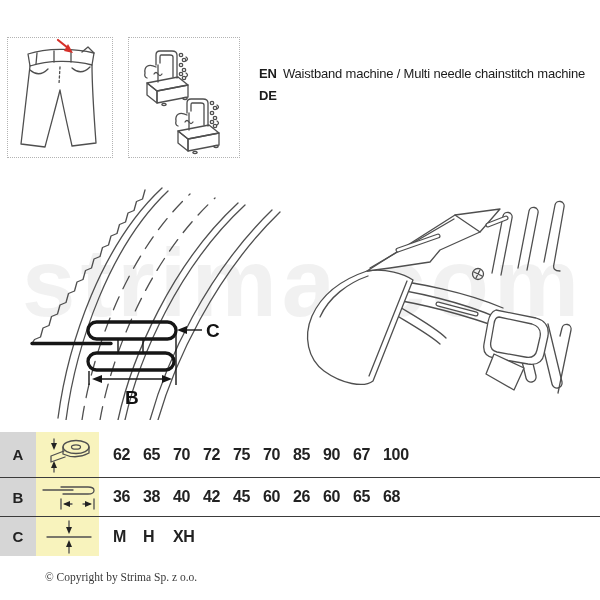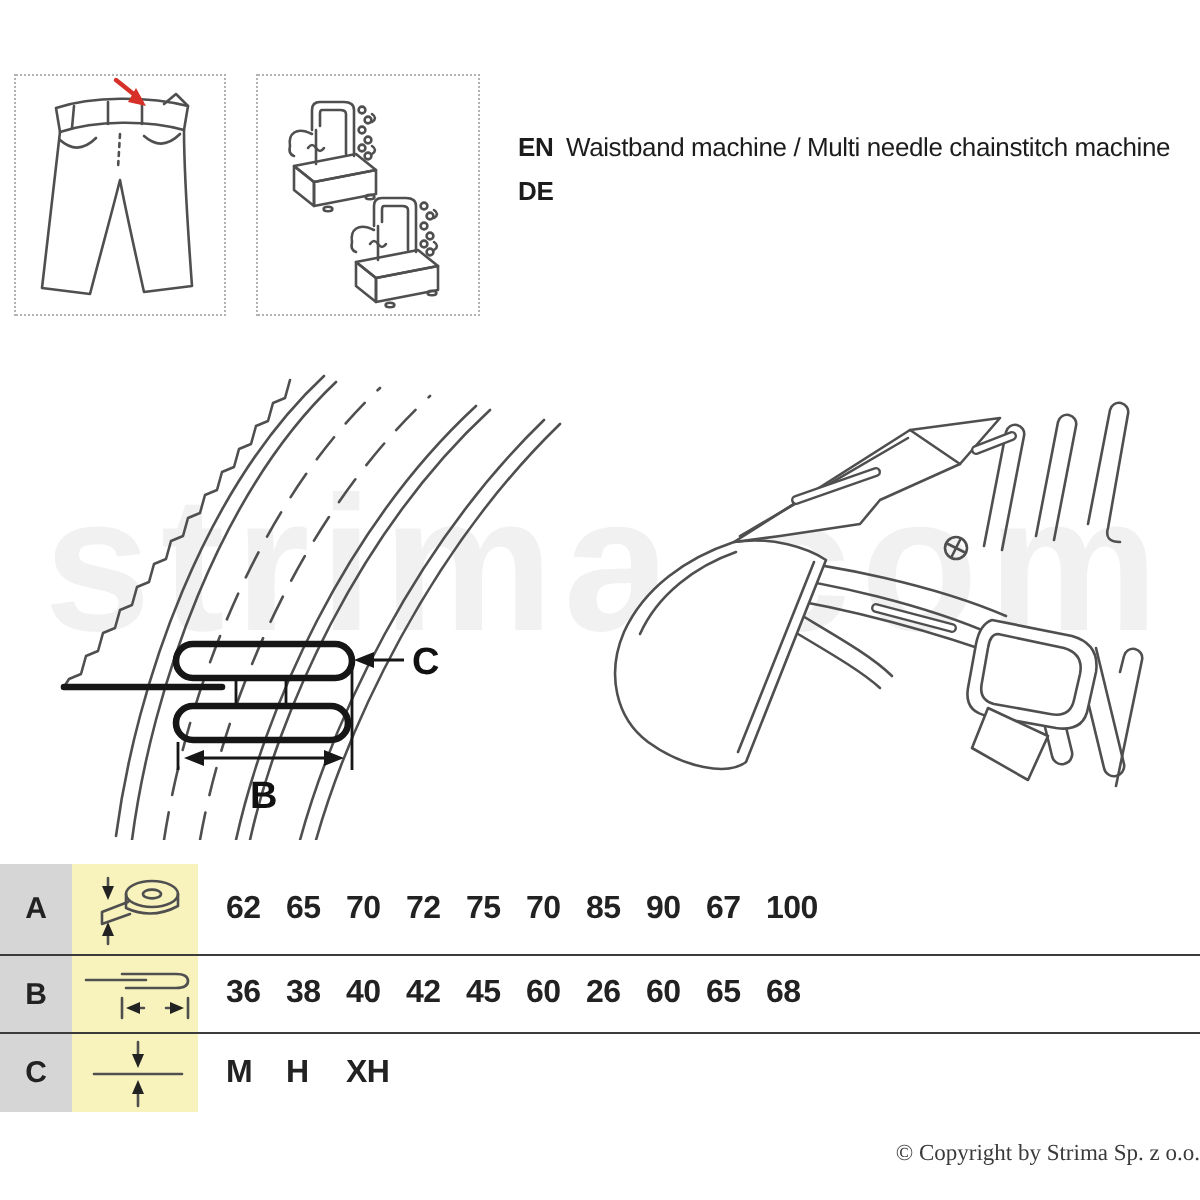--- a/index.html
+++ b/index.html
@@ -36,21 +36,21 @@
   .t-row.divided{border-top:1.5px solid #3b3b3b;}
   #row-A{height:45px;}
   #row-B{height:39px;}
   #row-C{height:40px;}
   .key-cell{flex:0 0 36px;background:#d6d6d6;display:flex;align-items:center;justify-content:center;
             font-size:15px;font-weight:bold;color:#222;}
   .icon-cell{flex:0 0 63px;background:#f8f3bd;display:flex;align-items:center;justify-content:center;}
   .vals{flex:1;display:flex;align-items:center;padding-left:14px;}
   .num{width:30px;flex:0 0 30px;font-size:16px;font-weight:bold;letter-spacing:-0.3px;color:#222;}
   
-  #footer{left:45px;right:0;top:571px;text-align:right;
+  #footer{left:45px;right:0;top:571px;text-align:left;
           font-family:"Liberation Serif",serif;font-size:11.5px;color:#3a3a3a;z-index:2;}
 </style>
 </head>
 <body>
 
 <div class="abs" id="watermark">strima.com</div>
 
 <div class="abs thumb" id="thumb-jeans">
   <svg width="104" height="119" viewBox="0 0 104 119">
     <g class="ln">

